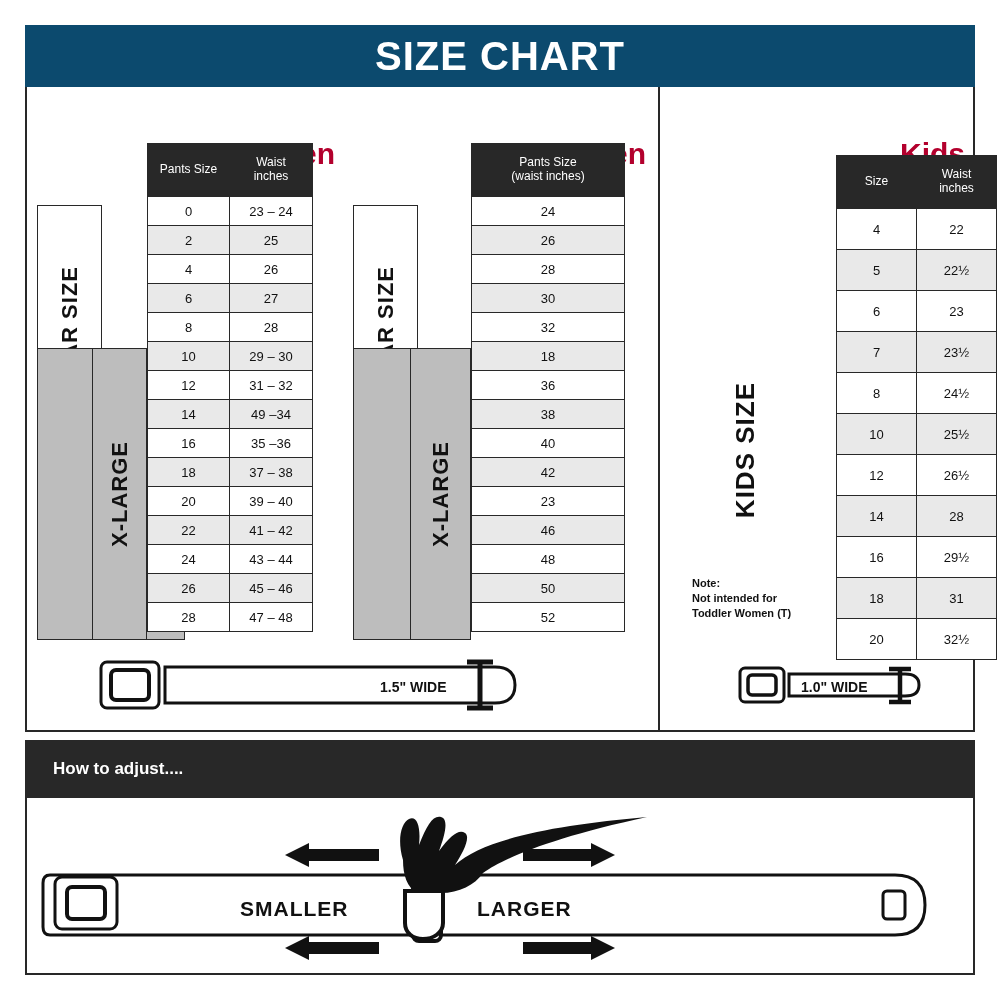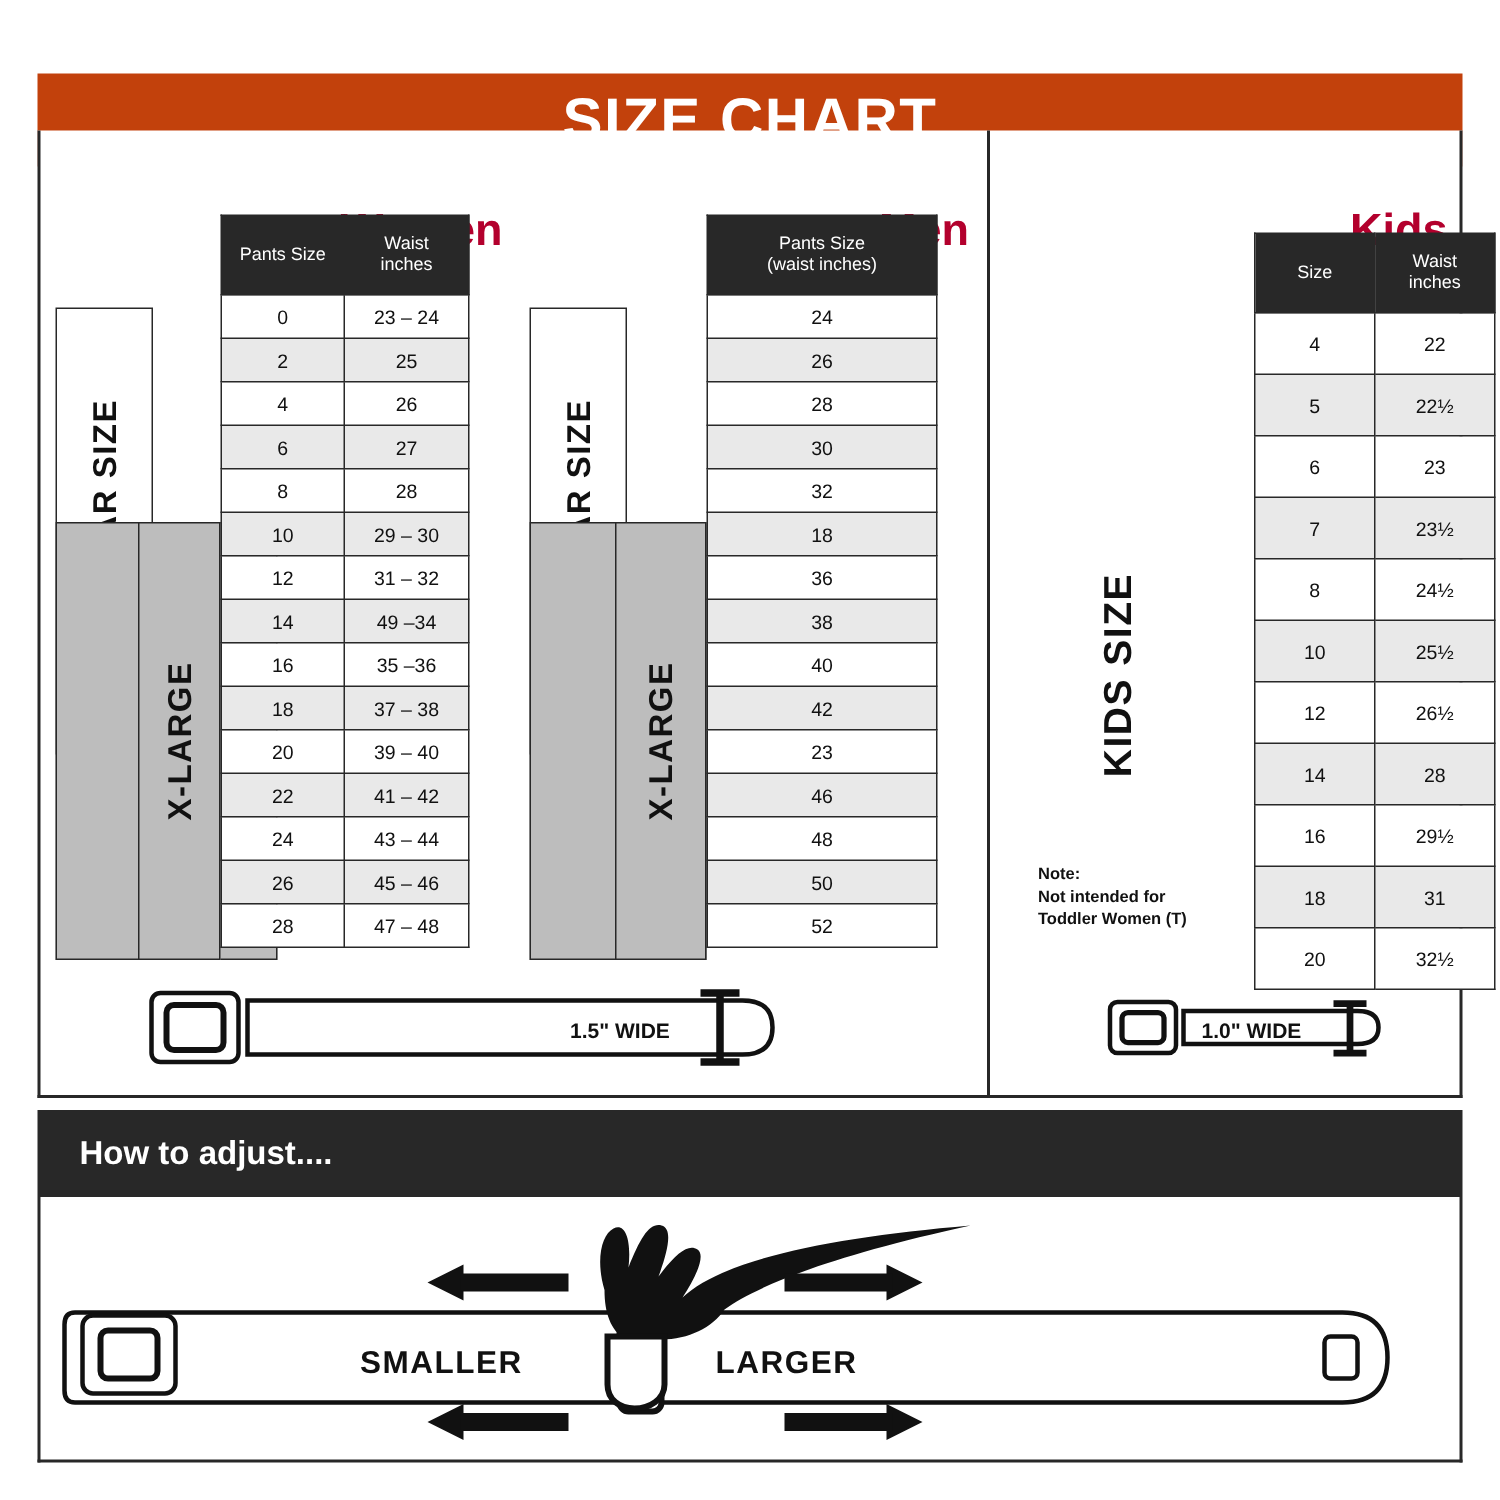--- a/index.html
+++ b/index.html
@@ -14,22 +14,22 @@
     height: 1000px;
     background: #ffffff;
     overflow: hidden;
   }
 
   
   .title-bar {
     position: absolute;
     left: 25px; top: 25px;
     width: 950px; height: 62px;
-    background: #c2410c;
-    display: flex; align-items: center; justify-content: center; margin-top: 24px;
+    background: #0c4a6e;
+    display: flex; align-items: center; justify-content: center;
   }
   .title-bar .title {
     color: #ffffff;
     font-size: 40px;
     font-weight: bold;
     letter-spacing: 1px;
   }
 
   
   .main-panel {
@@ -123,21 +123,21 @@
   
   .howto-bar {
     position: absolute;
     left: 25px; top: 740px;
     width: 950px; height: 58px;
     background: #282828;
     display: flex; align-items: center;
   }
   .howto-bar .label {
     color: #ffffff;
-    font-size: 22px;
+    font-size: 17px;
     font-weight: bold;
     margin-left: 28px;
     text-align: center;
   }
   .howto-panel {
     position: absolute;
     left: 25px; top: 798px;
     width: 950px; height: 177px;
     border: 2px solid #282828;
     border-top: none;

